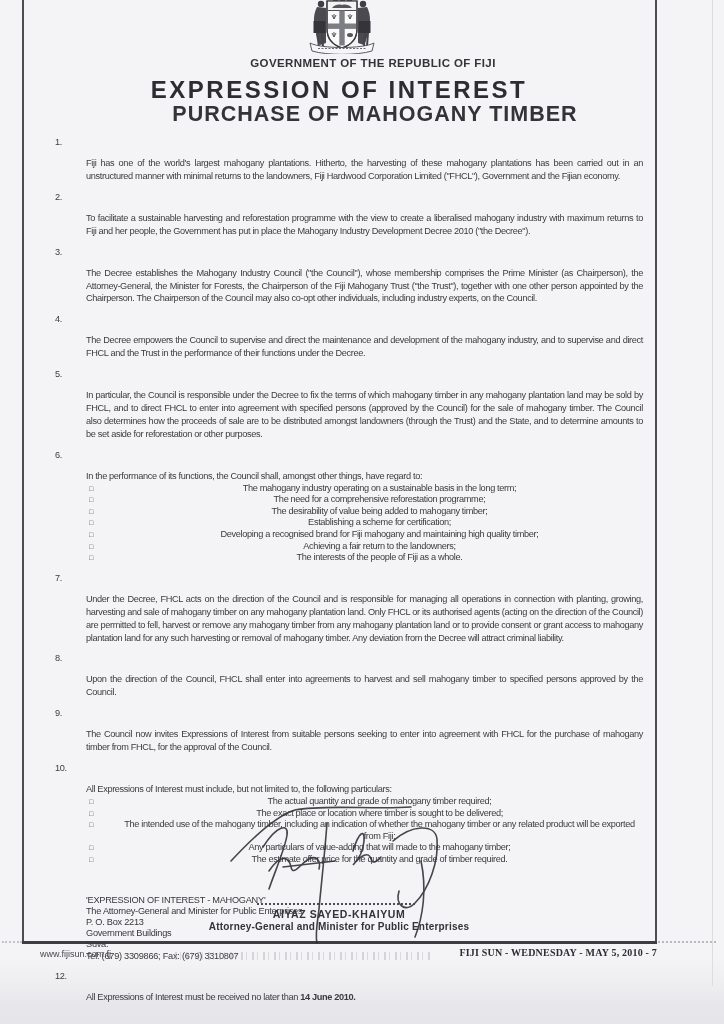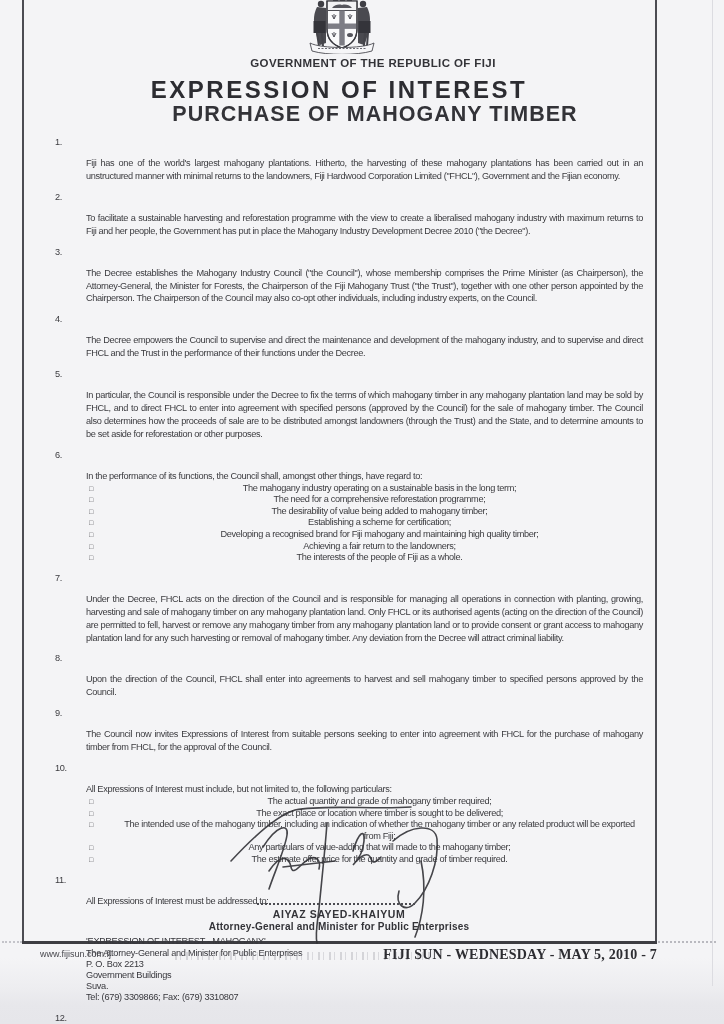--- a/index.html
+++ b/index.html
@@ -36,21 +36,21 @@
   
   .signature{position:absolute;left:225px;top:799px;pointer-events:none;}
   .sig-rule{position:absolute;left:257px;top:903px;width:158px;border-top:2px dotted #4c4c52;}
   .sig-name{position:absolute;left:23px;top:908px;width:632px;text-align:center;
     font-size:10.5px;font-weight:bold;letter-spacing:.6px;color:#333338;}
   .sig-title{position:absolute;left:23px;top:921px;width:632px;text-align:center;
     font-size:10px;font-weight:bold;letter-spacing:.2px;color:#333338;}
   
   .footer-left{position:absolute;left:40px;top:949px;font-size:9px;letter-spacing:0;color:#48484e;}
   .footer-right{position:absolute;right:67px;top:947px;font-family:"Liberation Serif","DejaVu Serif",serif;
-    font-size:14px;font-weight:bold;letter-spacing:.2px;color:#2d2d32;}
+    font-size:10px;font-weight:bold;letter-spacing:.2px;color:#2d2d32;}
   .footer-smudge{position:absolute;left:175px;top:952px;width:255px;height:8px;opacity:.35;
     background:repeating-linear-gradient(90deg,#9a9aa2 0 2px,transparent 2px 5px,#a8a8b0 5px 6px,transparent 6px 11px);}
 </style>
 </head>
 <body>
 
 <div class="page">
 
   <div class="border-left"></div>
   <div class="border-right"></div>
@@ -197,24 +197,20 @@
             <span class="bullet">□</span>
             <div class="btext">Any particulars of value-adding that will made to the mahogany timber;</div>
           </div>
         <div class="bullet-row">
             <span class="bullet">□</span>
             <div class="btext">The estimate offer price for the quantity and grade of timber required.</div>
           </div>
       </div>
     </div>
 
-    <div class="para">
-      <span class="pnum">11.</span>
-      <div class="ptext">All Expressions of Interest must be addressed to:</div>
-    </div>
 
     <div class="para address">
       <span class="pnum"></span>
       <div class="ptext">
         <div>'EXPRESSION OF INTEREST - MAHOGANY'</div>
         <div>The Attorney-General and Minister for Public Enterprises</div>
         <div>P. O. Box 2213</div>
         <div>Government Buildings</div>
         <div>Suva.</div>
         <div>Tel: (679) 3309866; Fax: (679) 3310807</div>

